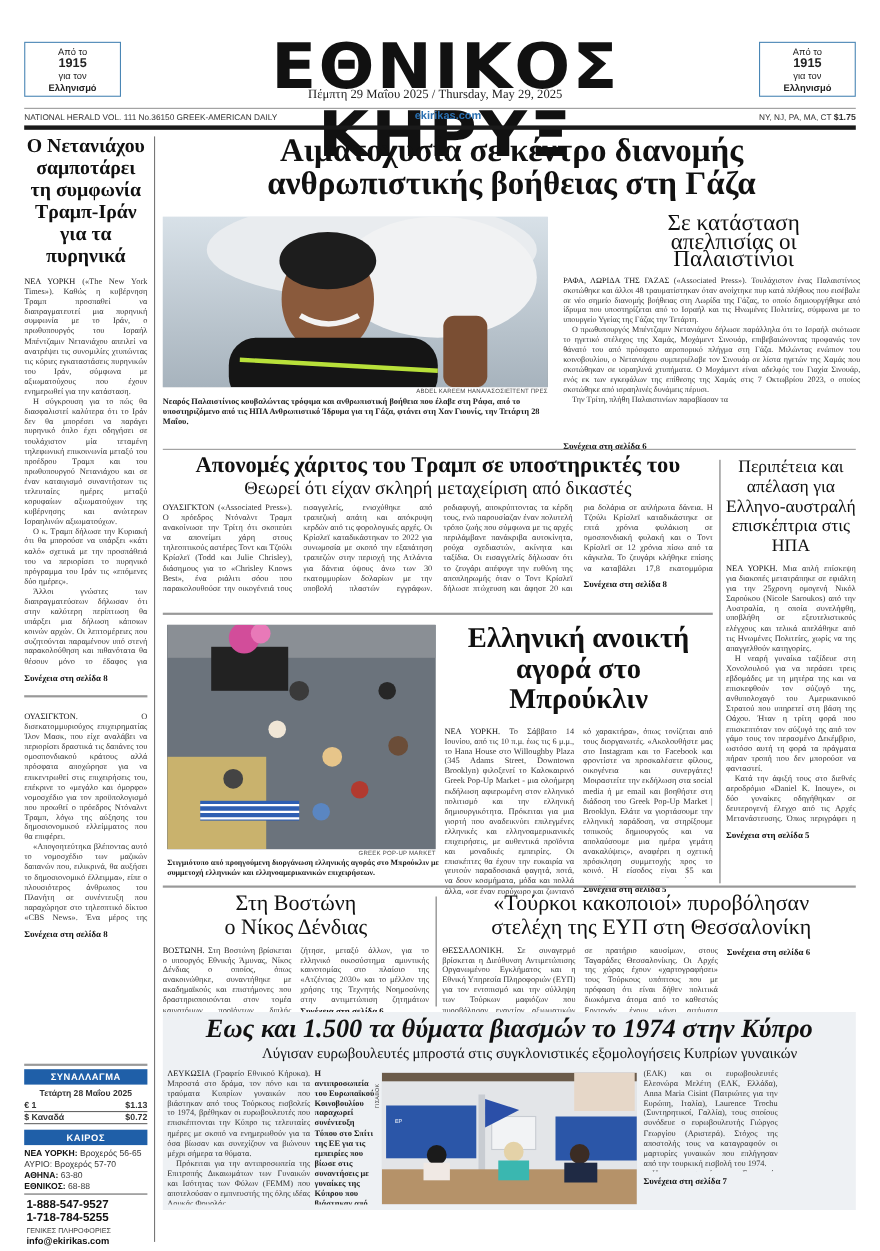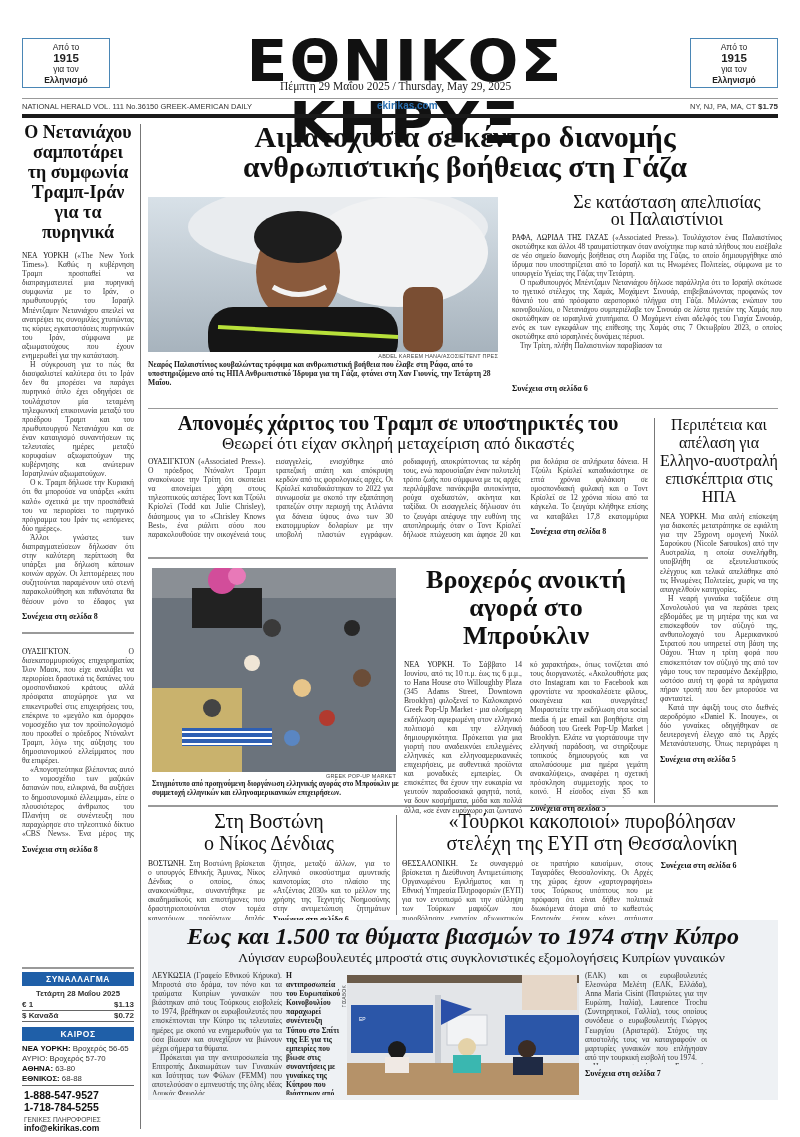--- a/index.html
+++ b/index.html
@@ -157,21 +157,21 @@
     <rect x="60" y="110" width="190" height="60" rx="25" fill="#151515"></rect>
     <path d="M70 130 L250 140" stroke="#b8e03a" stroke-width="4"></path>
     <rect x="255" y="90" width="40" height="65" rx="10" fill="#7a4e33"></rect>
     <path d="M125 90 Q150 105 178 90" stroke="#f3f3f3" stroke-width="5" fill="none"></path>
   </svg>
 </div>
 <div class="credit" style="left:148px; top:353px; width:350px;">ABDEL KAREEM HANA/ΑΣΟΣΙΕΪΤΕΝΤ ΠΡΕΣ</div>
 <div class="caption" style="left:148px; top:360px; width:360px;">Νεαρός Παλαιστίνιος κουβαλώντας τρόφιμα και ανθρωπιστική βοήθεια που έλαβε στη Ράφα, από το υποστηριζόμενο από τις ΗΠΑ Ανθρωπιστικό Ίδρυμα για τη Γάζα, φτάνει στη Χαν Γιουνίς, την Τετάρτη 28 Μαΐου.</div>
 
 <div style="position:absolute; left:512px; top:194px; width:270px;">
-  <div class="sub-hl" style="font-size:18px; line-height:16.5px; padding:0 20px 0 60px;">Σε κατάσταση απελπισίας οι Παλαιστίνιοι</div>
+  <div class="sub-hl" style="font-size:21px; line-height:16.5px; padding:0 20px 0 60px;">Σε κατάσταση απελπισίας οι Παλαιστίνιοι</div>
   <div class="body-text" style="margin-top:6px; height:148px; overflow:hidden; font-size:7.4px; line-height:9px;">
     <p><span class="lead">ΡΑΦΑ, ΛΩΡΙΔΑ ΤΗΣ ΓΑΖΑΣ</span> <span>(«Associated Press»). Τουλάχιστον ένας Παλαιστίνιος σκοτώθηκε και άλλοι 48 τραυματίστηκαν όταν ανοίχτηκε πυρ κατά πλήθους που εισέβαλε σε νέο σημείο διανομής βοήθειας στη Λωρίδα της Γάζας, το οποίο δημιουργήθηκε από ίδρυμα που υποστηρίζεται από το Ισραήλ και τις Ηνωμένες Πολιτείες, σύμφωνα με το υπουργείο Υγείας της Γάζας την Τετάρτη.</span></p>
     <p>Ο πρωθυπουργός Μπέντζαμιν Νετανιάχου δήλωσε παράλληλα ότι το Ισραήλ σκότωσε το ηγετικό στέλεχος της Χαμάς, Μοχάμεντ Σινουάρ, επιβεβαιώνοντας προφανώς τον θάνατό του από πρόσφατο αεροπορικό πλήγμα στη Γάζα. Μιλώντας ενώπιον του κοινοβουλίου, ο Νετανιάχου συμπεριέλαβε τον Σινουάρ σε λίστα ηγετών της Χαμάς που σκοτώθηκαν σε ισραηλινά χτυπήματα. Ο Μοχάμεντ είναι αδελφός του Γιαχία Σινουάρ, ενός εκ των εγκεφάλων της επίθεσης της Χαμάς στις 7 Οκτωβρίου 2023, ο οποίος σκοτώθηκε από ισραηλινές δυνάμεις πέρυσι.</p>
     <p>Την Τρίτη, πλήθη Παλαιστινίων παραβίασαν τα</p>
   </div>
   <div class="cont" style="margin-top:3px;">Συνέχεια στη σελίδα 6</div>
 </div>
 <div class="hsep" style="left:148px; top:408px; width:630px; height:1px;"></div>
 
 <div style="position:absolute; left:148px; top:412px; width:500px;">
@@ -224,21 +224,21 @@
     <circle cx="200" cy="60" r="8" fill="#272727"></circle>
       <circle cx="210" cy="110" r="9" fill="#6b4d38"></circle>
     <circle cx="60" cy="140" r="9" fill="#444"></circle>
       <circle cx="140" cy="170" r="8" fill="#5a86c2"></circle>
   </svg>
 </div>
 <div class="credit" style="left:152px; top:773px; width:244px;">GREEK POP-UP MARKET</div>
 <div class="caption" style="left:152px; top:780px; width:250px; font-size:7.2px; line-height:8.6px;">Στιγμιότυπο από προηγούμενη διοργάνωση ελληνικής αγοράς στο Μπρούκλιν με συμμετοχή ελληνικών και ελληνοαμερικανικών επιχειρήσεων.</div>
 
 <div style="position:absolute; left:404px; top:566px; width:244px;">
-  <div class="sub-hl" style="font-size:26px; font-weight:bold; line-height:28px; padding:0 6px;">Βροχερός ανοικτή αγορά στο Μπρούκλιν</div>
+  <div class="sub-hl" style="font-size:26px; font-weight:bold; line-height:28px; padding:0 6px;">Ελληνική ανοικτή αγορά στο Μπρούκλιν</div>
   <div style="display:flex; gap:8px; margin-top:10px;">
     <div class="body-text" style="flex:1; height:155px; overflow:hidden;">
         <p><span class="lead">ΝΕΑ ΥΟΡΚΗ.</span> <span>Το Σάββατο 14 Ιουνίου, από τις 10 π.μ. έως τις 6 μ.μ., το Hana House στο Willoughby Plaza (345 Adams Street, Downtown Brooklyn) φιλοξενεί το Καλοκαιρινό Greek Pop-Up Market - μια ολοήμερη εκδήλωση αφιερωμένη στον ελληνικό πολιτισμό και την ελληνική δημιουργικότητα. Πρόκειται για μια γιορτή που αναδεικνύει επιλεγμένες ελληνικές και ελληνοαμερικανικές επιχειρήσεις, με αυθεντικά προϊόντα και μοναδικές εμπειρίες. Οι επισκέπτες θα έχουν την ευκαιρία να γευτούν παραδοσιακά φαγητά, ποτά, να δουν κοσμήματα, μόδα και πολλά άλλα, «σε έναν ευρύχωρο και ζωντανό χώρο γεμάτο ενέργεια και ελληνι-</span></p>
       </div>
     <div style="flex:1;">
       <div class="body-text" style="height:138px; overflow:hidden;">
           <p>κό χαρακτήρα», όπως τονίζεται από τους διοργανωτές. «Ακολουθήστε μας στο Instagram και το Facebook και φροντίστε να προσκαλέσετε φίλους, οικογένεια και συνεργάτες! Μοιραστείτε την εκδήλωση στα social media ή με email και βοηθήστε στη διάδοση του Greek Pop-Up Market | Brooklyn. Ελάτε να γιορτάσουμε την ελληνική παράδοση, να στηρίξουμε τοπικούς δημιουργούς και να απολαύσουμε μια ημέρα γεμάτη ανακαλύψεις», αναφέρει η σχετική πρόσκληση συμμετοχής προς το κοινό. Η είσοδος είναι $5 και μπορείτε να προμηθευτείτε τα εισιτήρια στην είσοδο ή μέσω</p>
         </div>
       <div class="cont">Συνέχεια στη σελίδα 5</div>
     </div>

